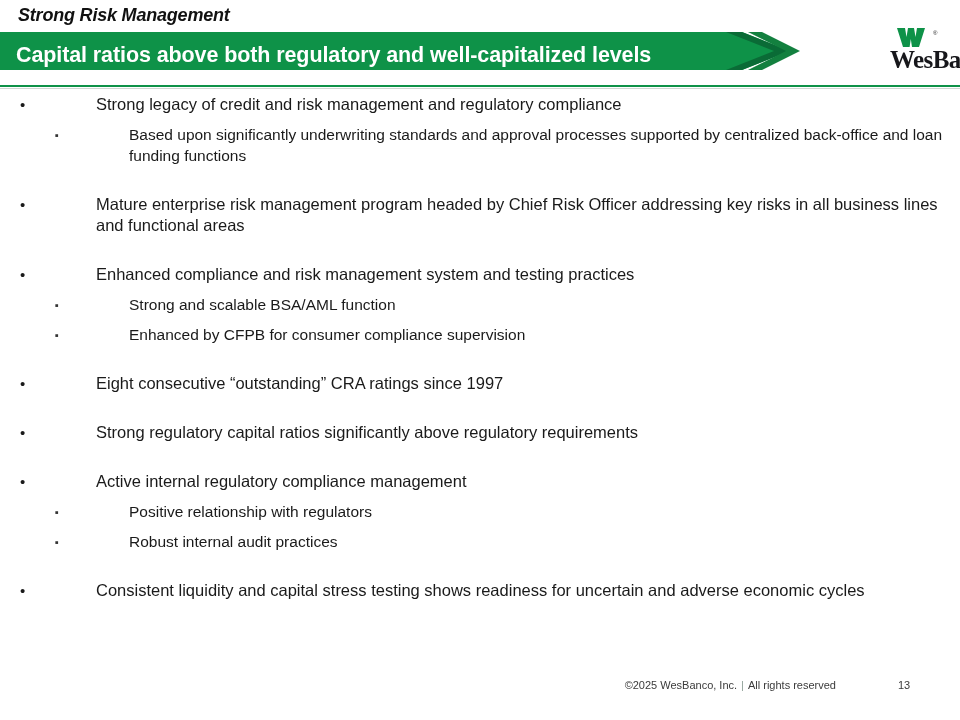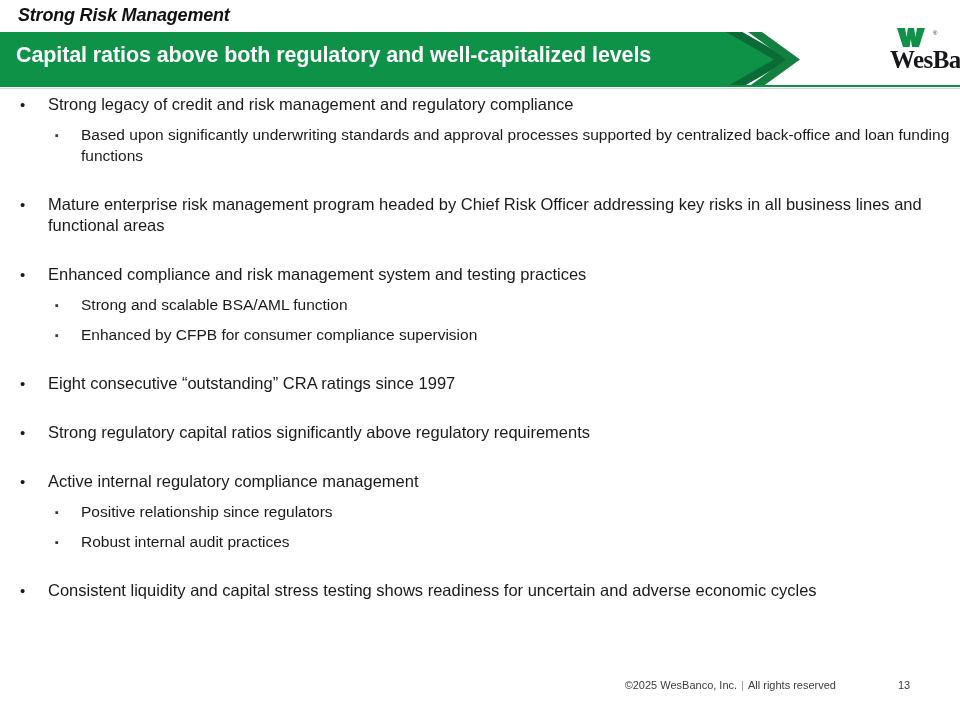--- a/index.html
+++ b/index.html
@@ -28,21 +28,21 @@
     color: #111111;
     white-space: nowrap;
   }
 
   
   .banner-wrap {
     position: absolute;
     left: 0;
     top: 32px;
     width: 800px;
-    height: 55px;
+    height: 38px;
   }
   .banner-body {
     position: absolute;
     left: 0;
     top: 0;
     width: 100%;
     height: 100%;
     background: #0e9248;
     -webkit-clip-path: polygon(0 0, 742px 0, 790px 50%, 742px 100%, 0 100%);
     clip-path: polygon(0 0, 742px 0, 790px 50%, 742px 100%, 0 100%);
@@ -165,20 +165,21 @@
   .b2 .mark {
     position: absolute;
     left: 55px;
     top: 0;
     font-size: 11px;
     line-height: 22px;
     color: #333333;
   }
   .b1 .txt, .b2 .txt {
     display: block;
+    margin-left: 48px;
   }
   .gap-sm { height: 9px; }
   .gap-lg { height: 28px; }
 
   
   .footer {
     position: absolute;
     left: 0;
     top: 679px;
     width: 960px;
@@ -279,21 +280,21 @@
   <div class="gap-lg"></div>
 
   <div class="b1">
     <span class="mark">•</span>
     <span class="txt">Active internal regulatory compliance management</span>
   </div>
   <div class="gap-sm"></div>
 
   <div class="b2">
     <span class="mark">▪</span>
-    <span class="txt">Positive relationship since regulators</span>
+    <span class="txt">Positive relationship with regulators</span>
   </div>
   <div class="gap-sm"></div>
 
   <div class="b2">
     <span class="mark">▪</span>
     <span class="txt">Robust internal audit practices</span>
   </div>
   <div class="gap-lg"></div>
 
   <div class="b1">

